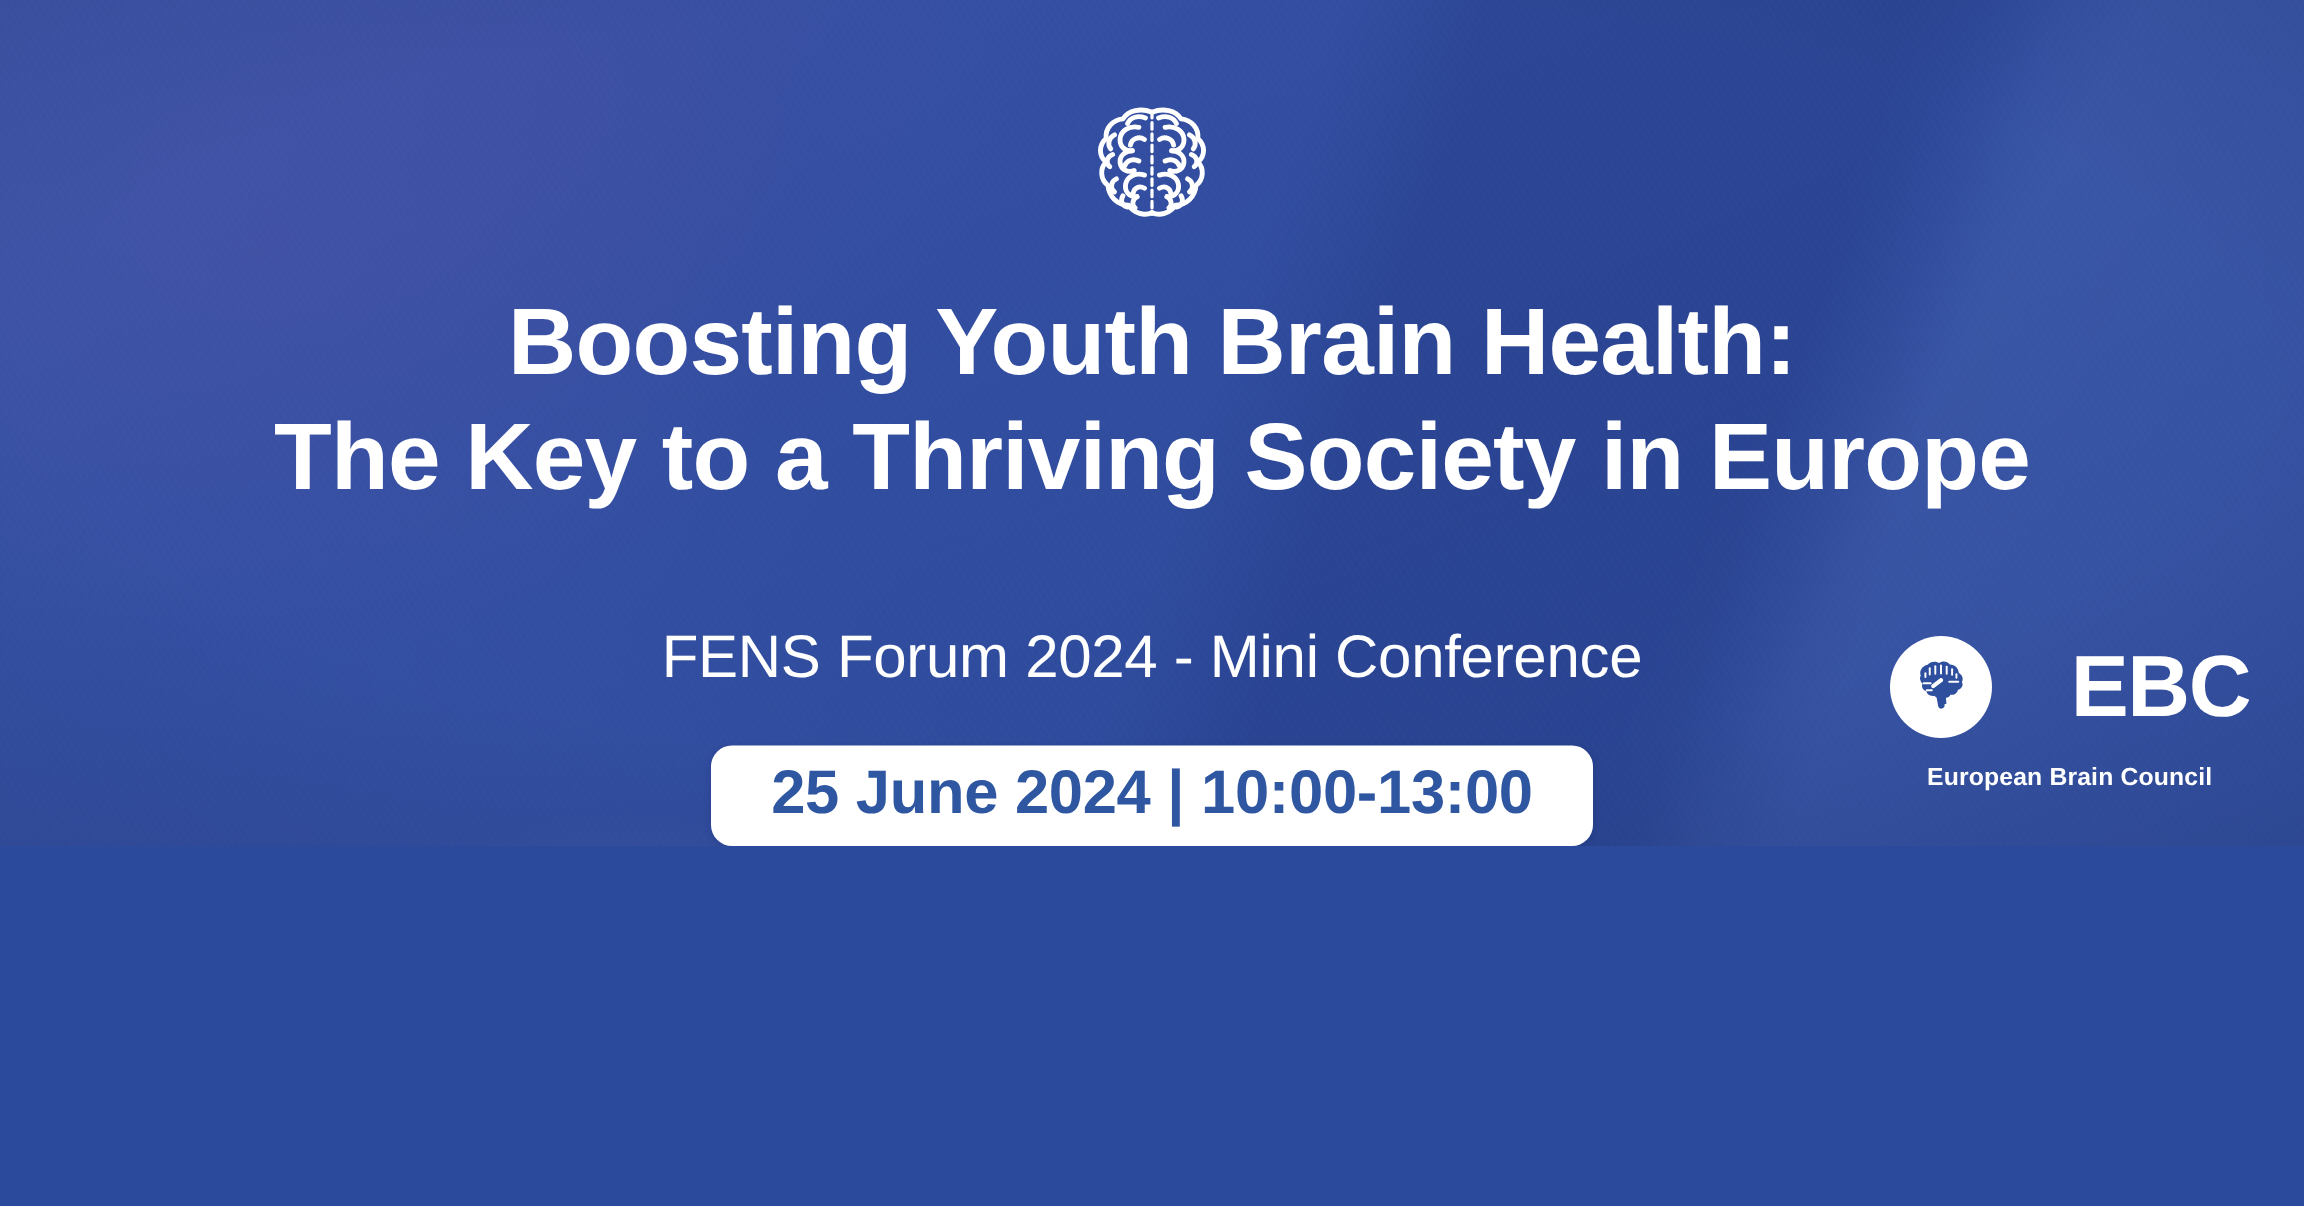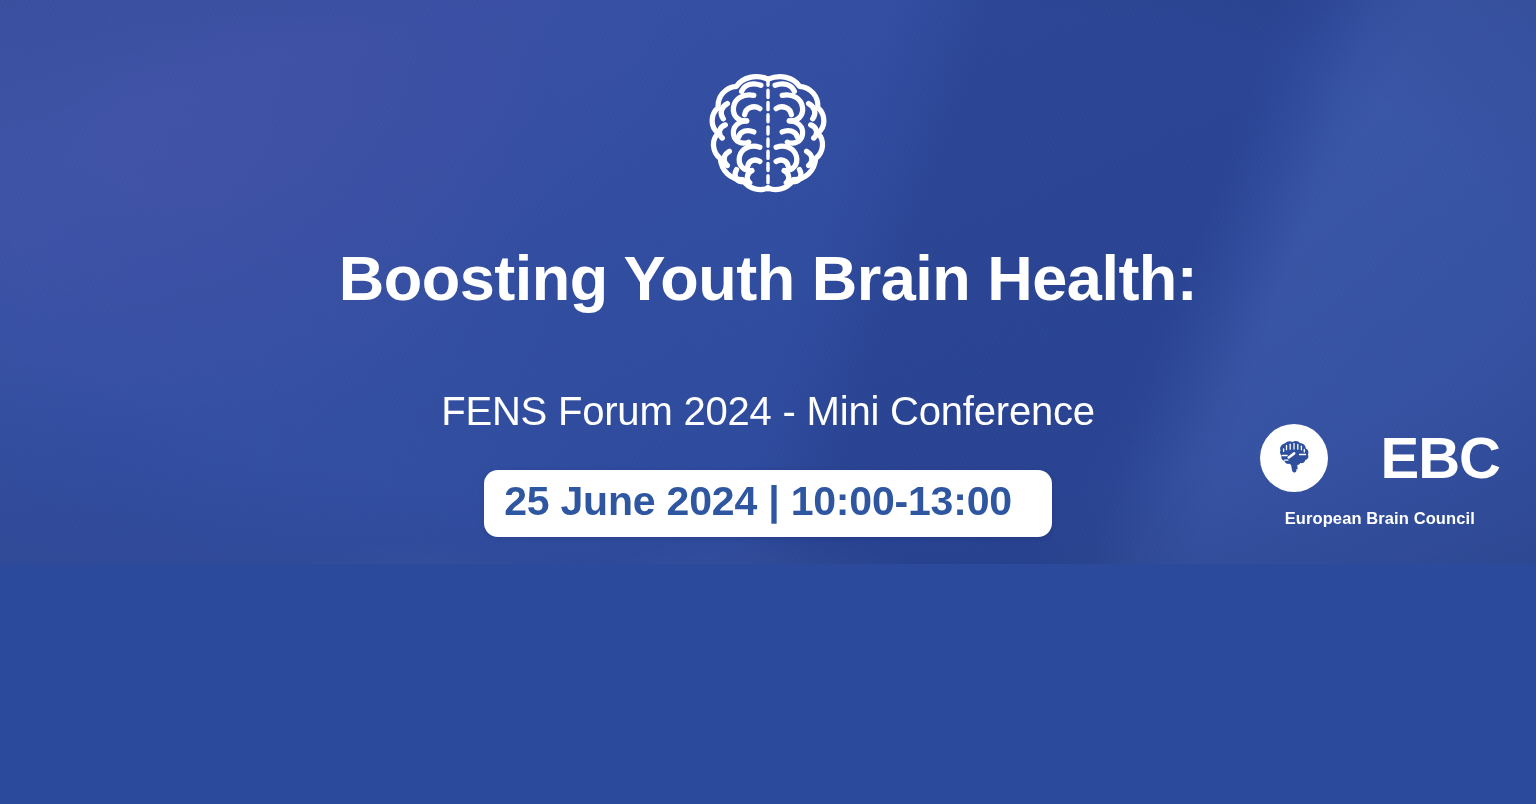--- a/index.html
+++ b/index.html
@@ -109,21 +109,21 @@
     font-weight: 500;
     letter-spacing: -0.2px;
     text-align: center;
   }
 
   .date-badge {
     margin-top: 36px;
     background: #ffffff;
     color: #2f56a0;
     border-radius: 14px;
-    padding: 9px 40px 13px 20px;
+    padding: 9px 40px 13px 40px;
     font-size: 41px;
     font-weight: 600;
     letter-spacing: -0.2px;
     line-height: 1.1;
     white-space: nowrap;
     box-shadow: 0 1px 5px rgba(15,30,80,0.18);
   }
 
   
   .ebc-logo {
@@ -213,20 +213,21 @@
         <path d="M72 78 C81 75 90 79 92 87 C94 95 88 102 80 101"></path>
         <path d="M80 101 C85 104 86 110 82 113"></path>
         <path d="M102 82 C108 85 109 92 104 96"></path>
         <path d="M95 100 C98 105 96 111 90 112"></path>
         <path d="M72 92 C77 89 83 91 84 97"></path>
       </g>
     </svg>
 
     <h1 class="title">
       <span class="title-line">Boosting Youth Brain Health:</span>
+      <span class="title-line">The Key to a Thriving Society in Europe</span>
     </h1>
 
     <div class="subtitle">FENS Forum 2024 - Mini Conference</div>
 
     <div class="date-badge">25 June 2024 | 10:00-13:00</div>
 
   </div>
 
   <div class="ebc-logo">
     <div class="ebc-row">

